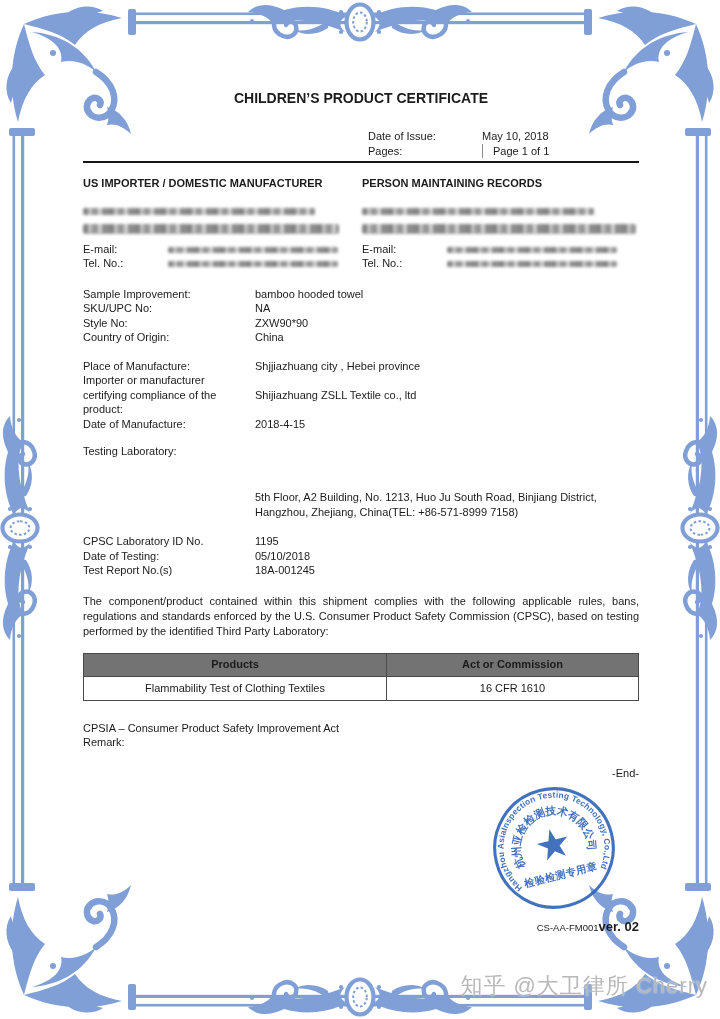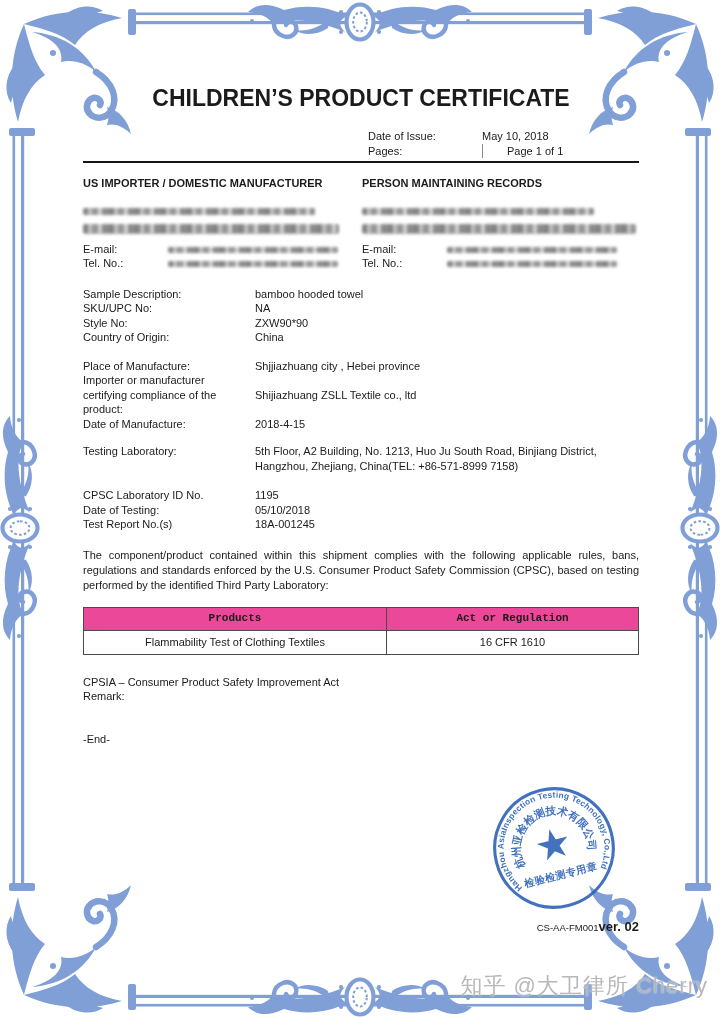--- a/index.html
+++ b/index.html
@@ -9,25 +9,25 @@
 
   
   svg.border{position:absolute;left:0;top:0;z-index:1;}
   svg.border .b{fill:#7f9fd6;}
   svg.border .bs{stroke:#7f9fd6;fill:none;}
   svg.border .bw{fill:#ffffff;stroke:#7f9fd6;}
 
   
   .content{position:absolute;left:83px;top:86px;width:556px;z-index:2;
            font-size:11px;line-height:14.5px;}
-  .title{font-size:23px;line-height:25px;font-weight:bold;text-align:center;margin:0 0 18px 0;}
+  .title{font-size:14px;line-height:25px;font-weight:bold;text-align:center;margin:0 0 18px 0;}
   .meta{margin-left:285px;}
   .meta-row{white-space:nowrap;}
   .meta-label{display:inline-block;width:114px;}
-  .meta-val2{border-left:1px solid #8a8a8a;padding-left:24px;display:inline-block;}
+  .meta-val2{border-left:1px solid #8a8a8a;padding-left:10px;display:inline-block;}
   .rule{border:none;border-top:2.2px solid #151515;margin:3px 0 0 0;}
 
   .parties{display:flex;gap:21px;margin-top:13px;}
   .party{width:258px;}
   .party:last-child{width:277px;}
   .party-header{font-weight:bold;white-space:nowrap;}
   .redact{background:repeating-linear-gradient(90deg,#6e6e6e 0 5px,#b5b5b5 5px 9px,#848484 9px 15px,#c9c9c9 15px 19px,#787878 19px 26px);
           filter:blur(1.6px);border-radius:2px;opacity:.85;}
   .r-line1{height:7px;width:232px;margin-top:17px;}
   .r-line2{height:9px;width:256px;margin-top:9px;border-bottom:1.5px solid #9a9a9a;}
@@ -40,26 +40,26 @@
   .kv-row{display:flex;}
   .kv-label{width:160px;flex:none;}
   .kv-val{flex:1;padding-left:12px;}
   .pad-top-line{padding-top:14.5px;}
 
   .paragraph{margin-top:16px;text-align:justify;line-height:15px;}
 
   table.acts{width:100%;border-collapse:collapse;margin-top:14px;
              border:1.6px solid #3a3a3a;}
   table.acts th,table.acts td{border:1px solid #4a4a4a;text-align:center;padding:2px 4px;}
-  table.acts th{background:#ec4899;font-weight:bold;height:18px;font-family:Liberation Mono, monospace;}
+  table.acts th{background:#737373;font-weight:bold;height:18px;}
   table.acts td{height:19px;}
   .col-products{width:54.6%;}
 
   .remark{margin-top:20px;}
-  .endmark{text-align:left;margin-top:28px;}
+  .endmark{text-align:right;margin-top:16px;}
 
   .footer{position:absolute;left:83px;top:919px;width:556px;display:flex;
           justify-content:flex-end;align-items:baseline;z-index:2;}
   .footer-left{font-size:9.5px;}
   .footer-right{font-size:13px;font-weight:bold;}
 
   
   .stamp{position:absolute;left:486px;top:780px;width:136px;height:136px;z-index:2;
          transform:rotate(-14deg);opacity:.9;}
   .stamp .s-stroke{stroke:#2e63b8;fill:none;}
@@ -167,21 +167,21 @@
           <span class="c-label">E-mail:</span><span class="redact c-val"></span>
         </div>
         <div>
           <span class="c-label">Tel. No.:</span><span class="redact c-val"></span>
         </div>
       </div>
     </div>
 
     <div class="kv">
       <div class="kv-row">
-        <span class="kv-label">Sample Description:</span>
+        <span class="kv-label">Sample Improvement:</span>
         <span class="kv-val">bamboo hooded towel</span>
       </div>
       <div class="kv-row">
         <span class="kv-label">SKU/UPC No:</span>
         <span class="kv-val">NA</span>
       </div>
       <div class="kv-row">
         <span class="kv-label">Style No:</span>
         <span class="kv-val">ZXW90*90</span>
       </div>
@@ -203,21 +203,21 @@
       <div class="kv-row">
         <span class="kv-label">Date of Manufacture:</span>
         <span class="kv-val">2018-4-15</span>
       </div>
     </div>
 
     <div class="kv" style="margin-top:13px;">
       <div class="kv-row">
         <span class="kv-label">Testing Laboratory:</span>
         <span class="kv-val">
-          <span style="display:block;">5th Floor, A2 Building, No. 1213, Huo Ju South Road, Binjiang District,</span>
+          <span style="display:block;margin-top:46px;">5th Floor, A2 Building, No. 1213, Huo Ju South Road, Binjiang District,</span>
           <span style="display:block;">Hangzhou, Zhejiang, China(TEL: +86-571-8999 7158)</span>
         </span>
       </div>
     </div>
 
     <div class="kv" style="margin-top:15px;">
       <div class="kv-row">
         <span class="kv-label">CPSC Laboratory ID No.</span>
         <span class="kv-val">1195</span>
       </div>
@@ -230,21 +230,21 @@
         <span class="kv-val">18A-001245</span>
       </div>
     </div>
 
     <p class="paragraph">The component/product contained within this shipment complies with the following applicable rules, bans, regulations and standards enforced by the U.S. Consumer Product Safety Commission (CPSC), based on testing performed by the identified Third Party Laboratory:</p>
 
     <table class="acts">
       <thead>
         <tr>
           <th class="col-products">Products</th>
-          <th>Act or Regulation</th>
+          <th>Act or Commission</th>
         </tr>
       </thead>
       <tbody>
         <tr>
           <td>Flammability Test of Clothing Textiles</td>
           <td>16 CFR 1610</td>
         </tr>
       </tbody>
     </table>
 

